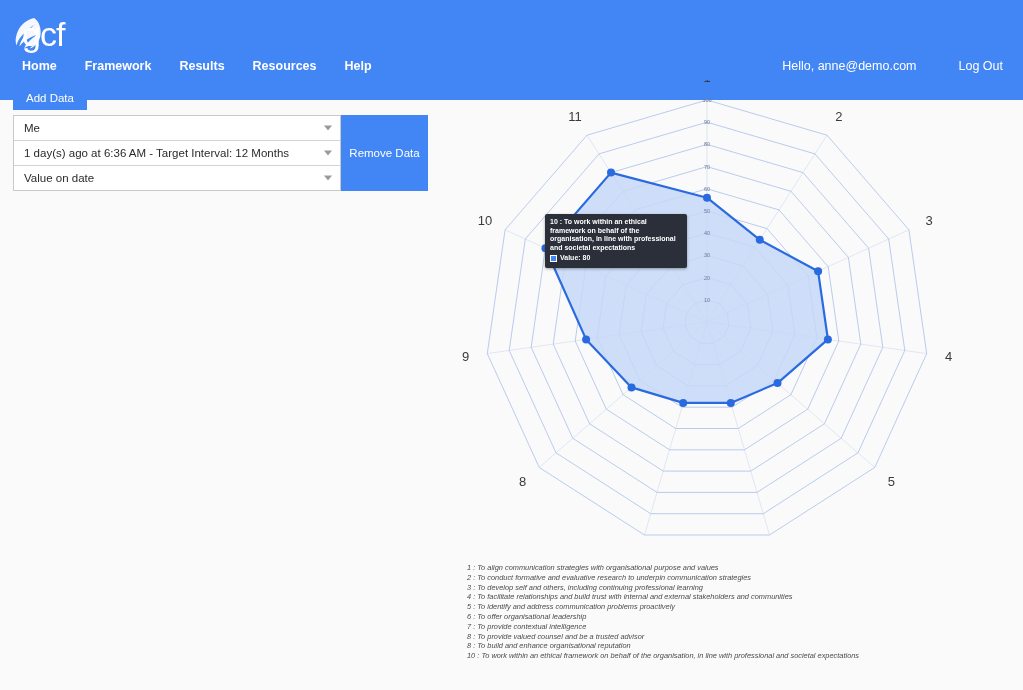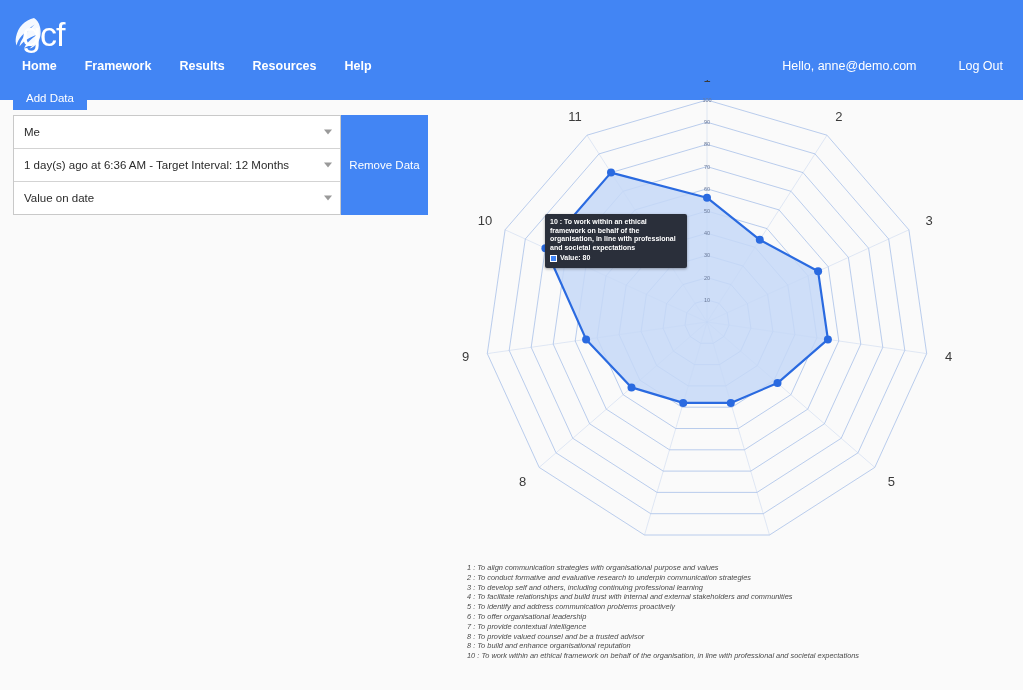--- a/index.html
+++ b/index.html
@@ -53,21 +53,21 @@
     background: #4285f4; color: #fff;
     border: none;
     font-size: 11.5px;
     font-family: "Liberation Sans", sans-serif;
     padding: 6px 13px;
     border-radius: 0;
     cursor: pointer;
   }
   .control-panel {
     position: absolute; left: 13px; top: 115px;
-    width: 415px; height: 100px;
+    width: 415px; height: 76px;
     display: flex;
     background: #4c1d95;
   }
   .selects {
     width: 328px;
     display: flex; flex-direction: column;
     background: #fff;
     border: 1px solid #c9c9c9;
   }
   .select-row {

